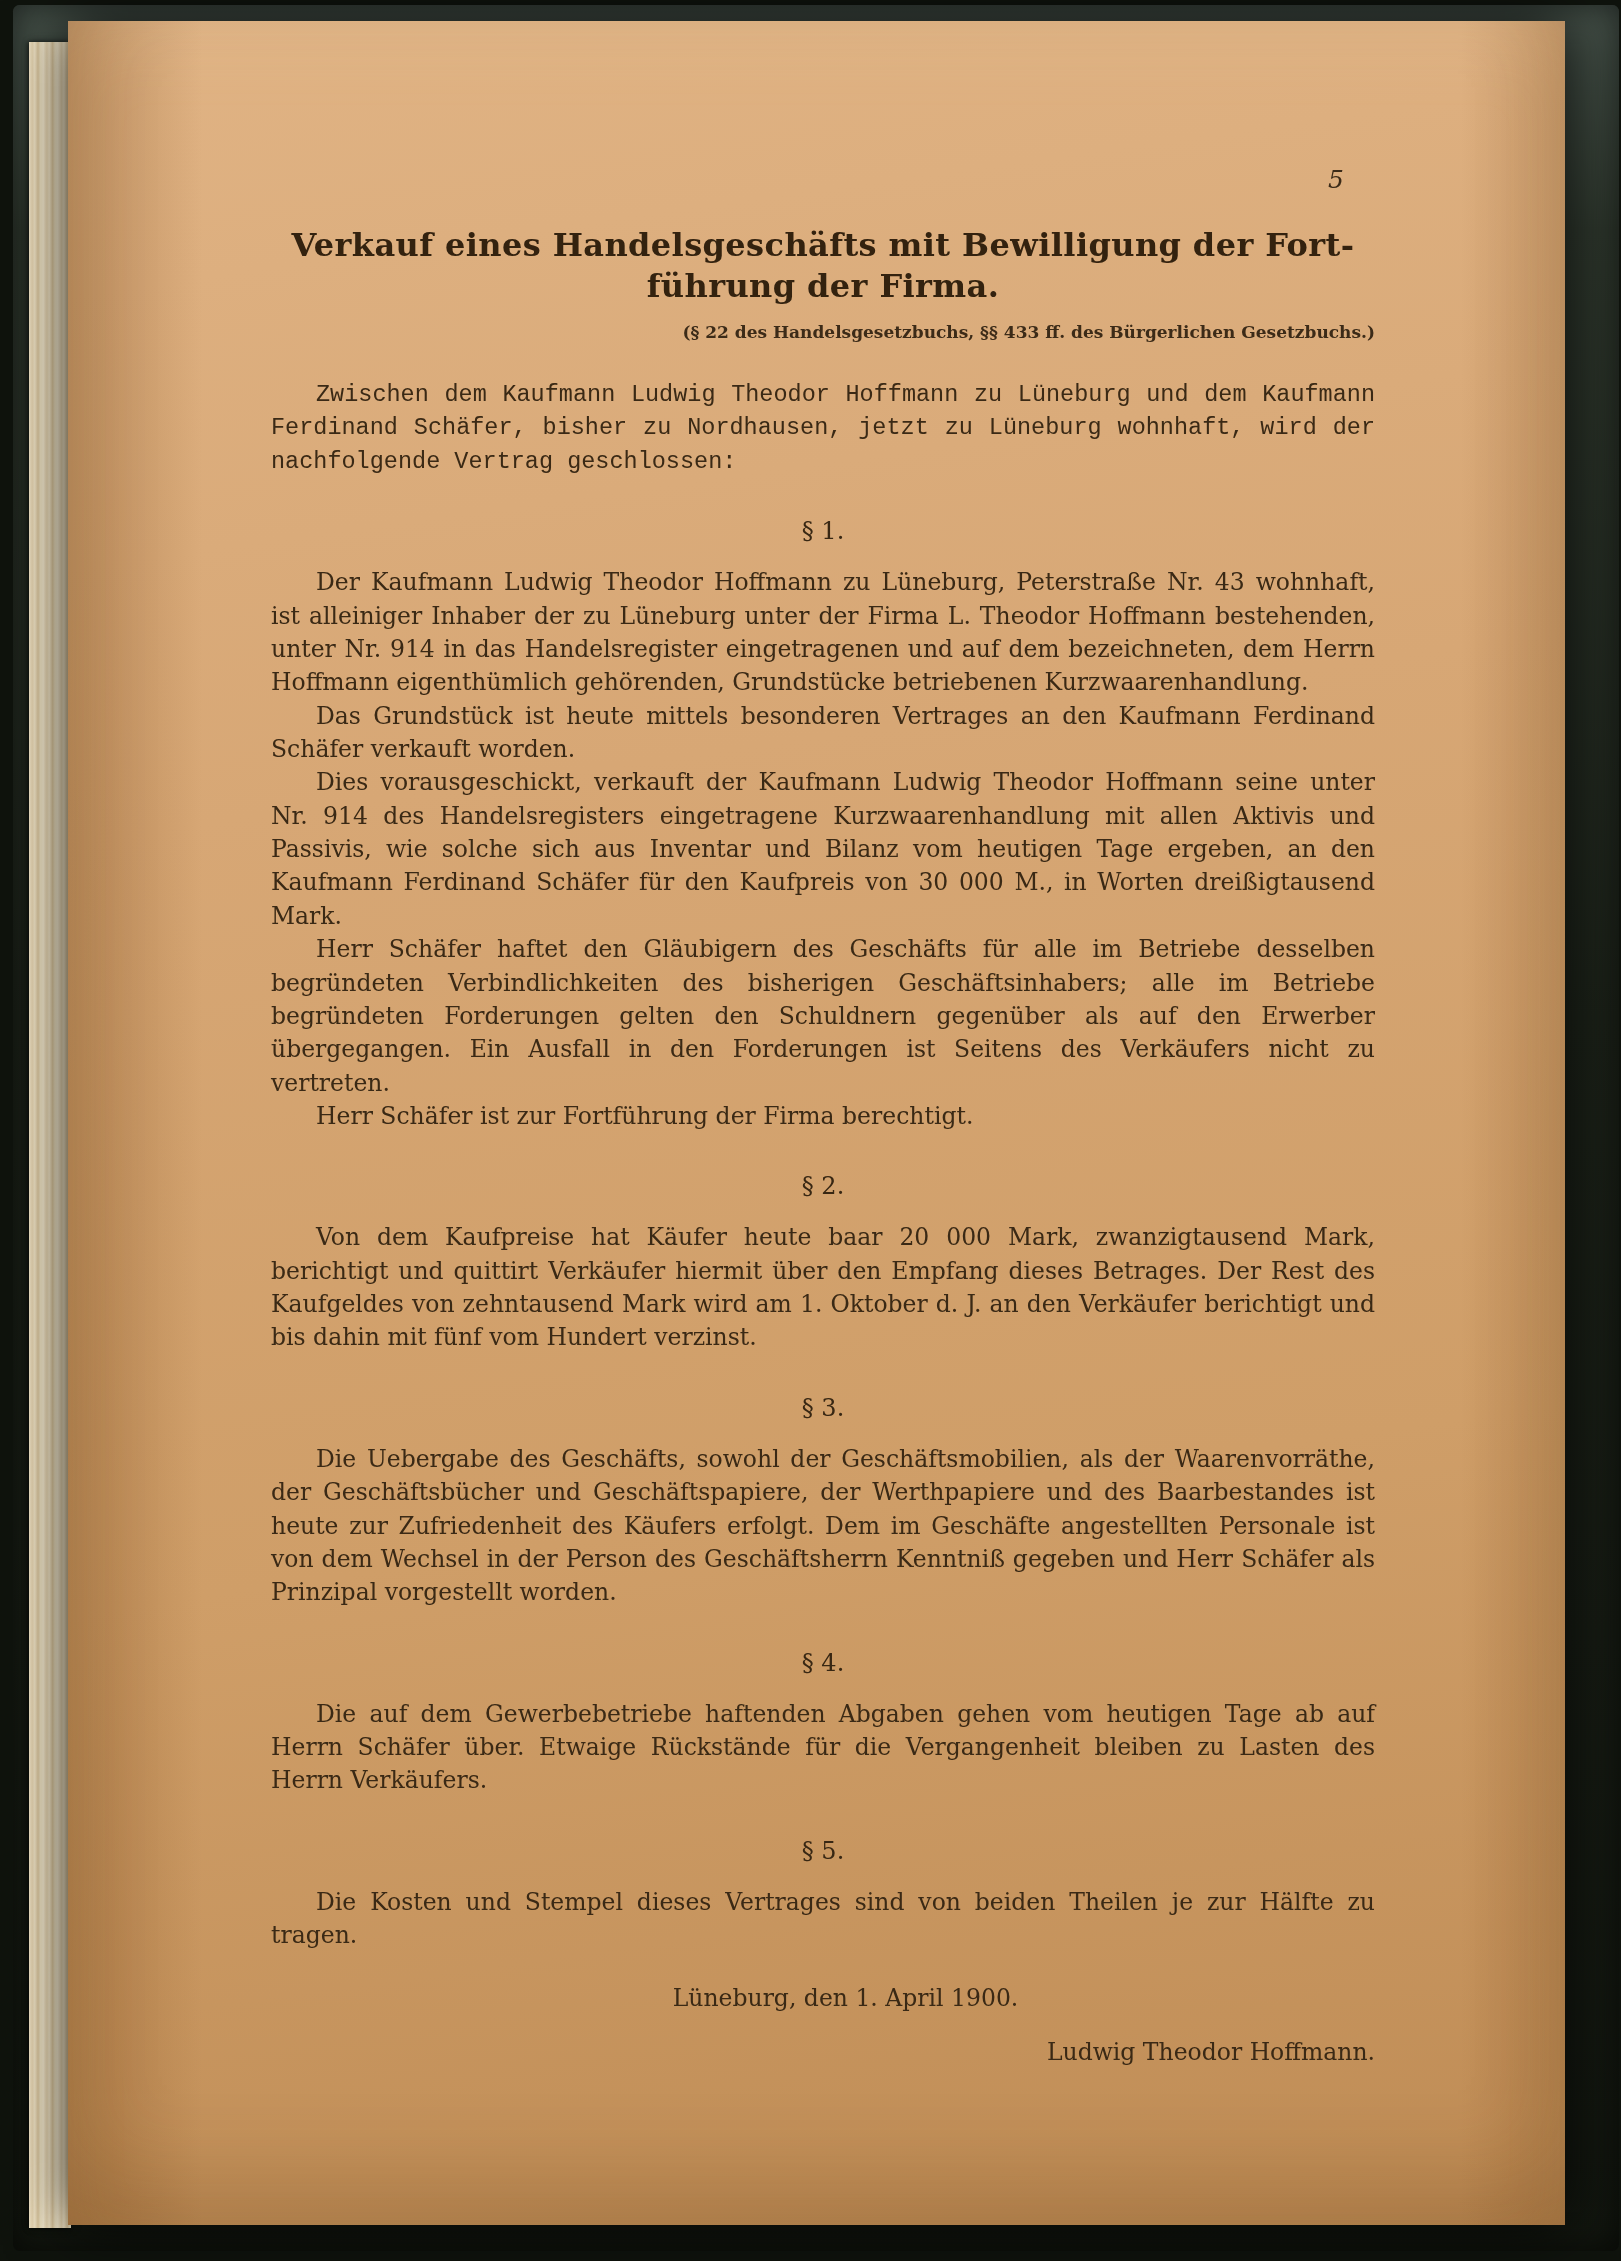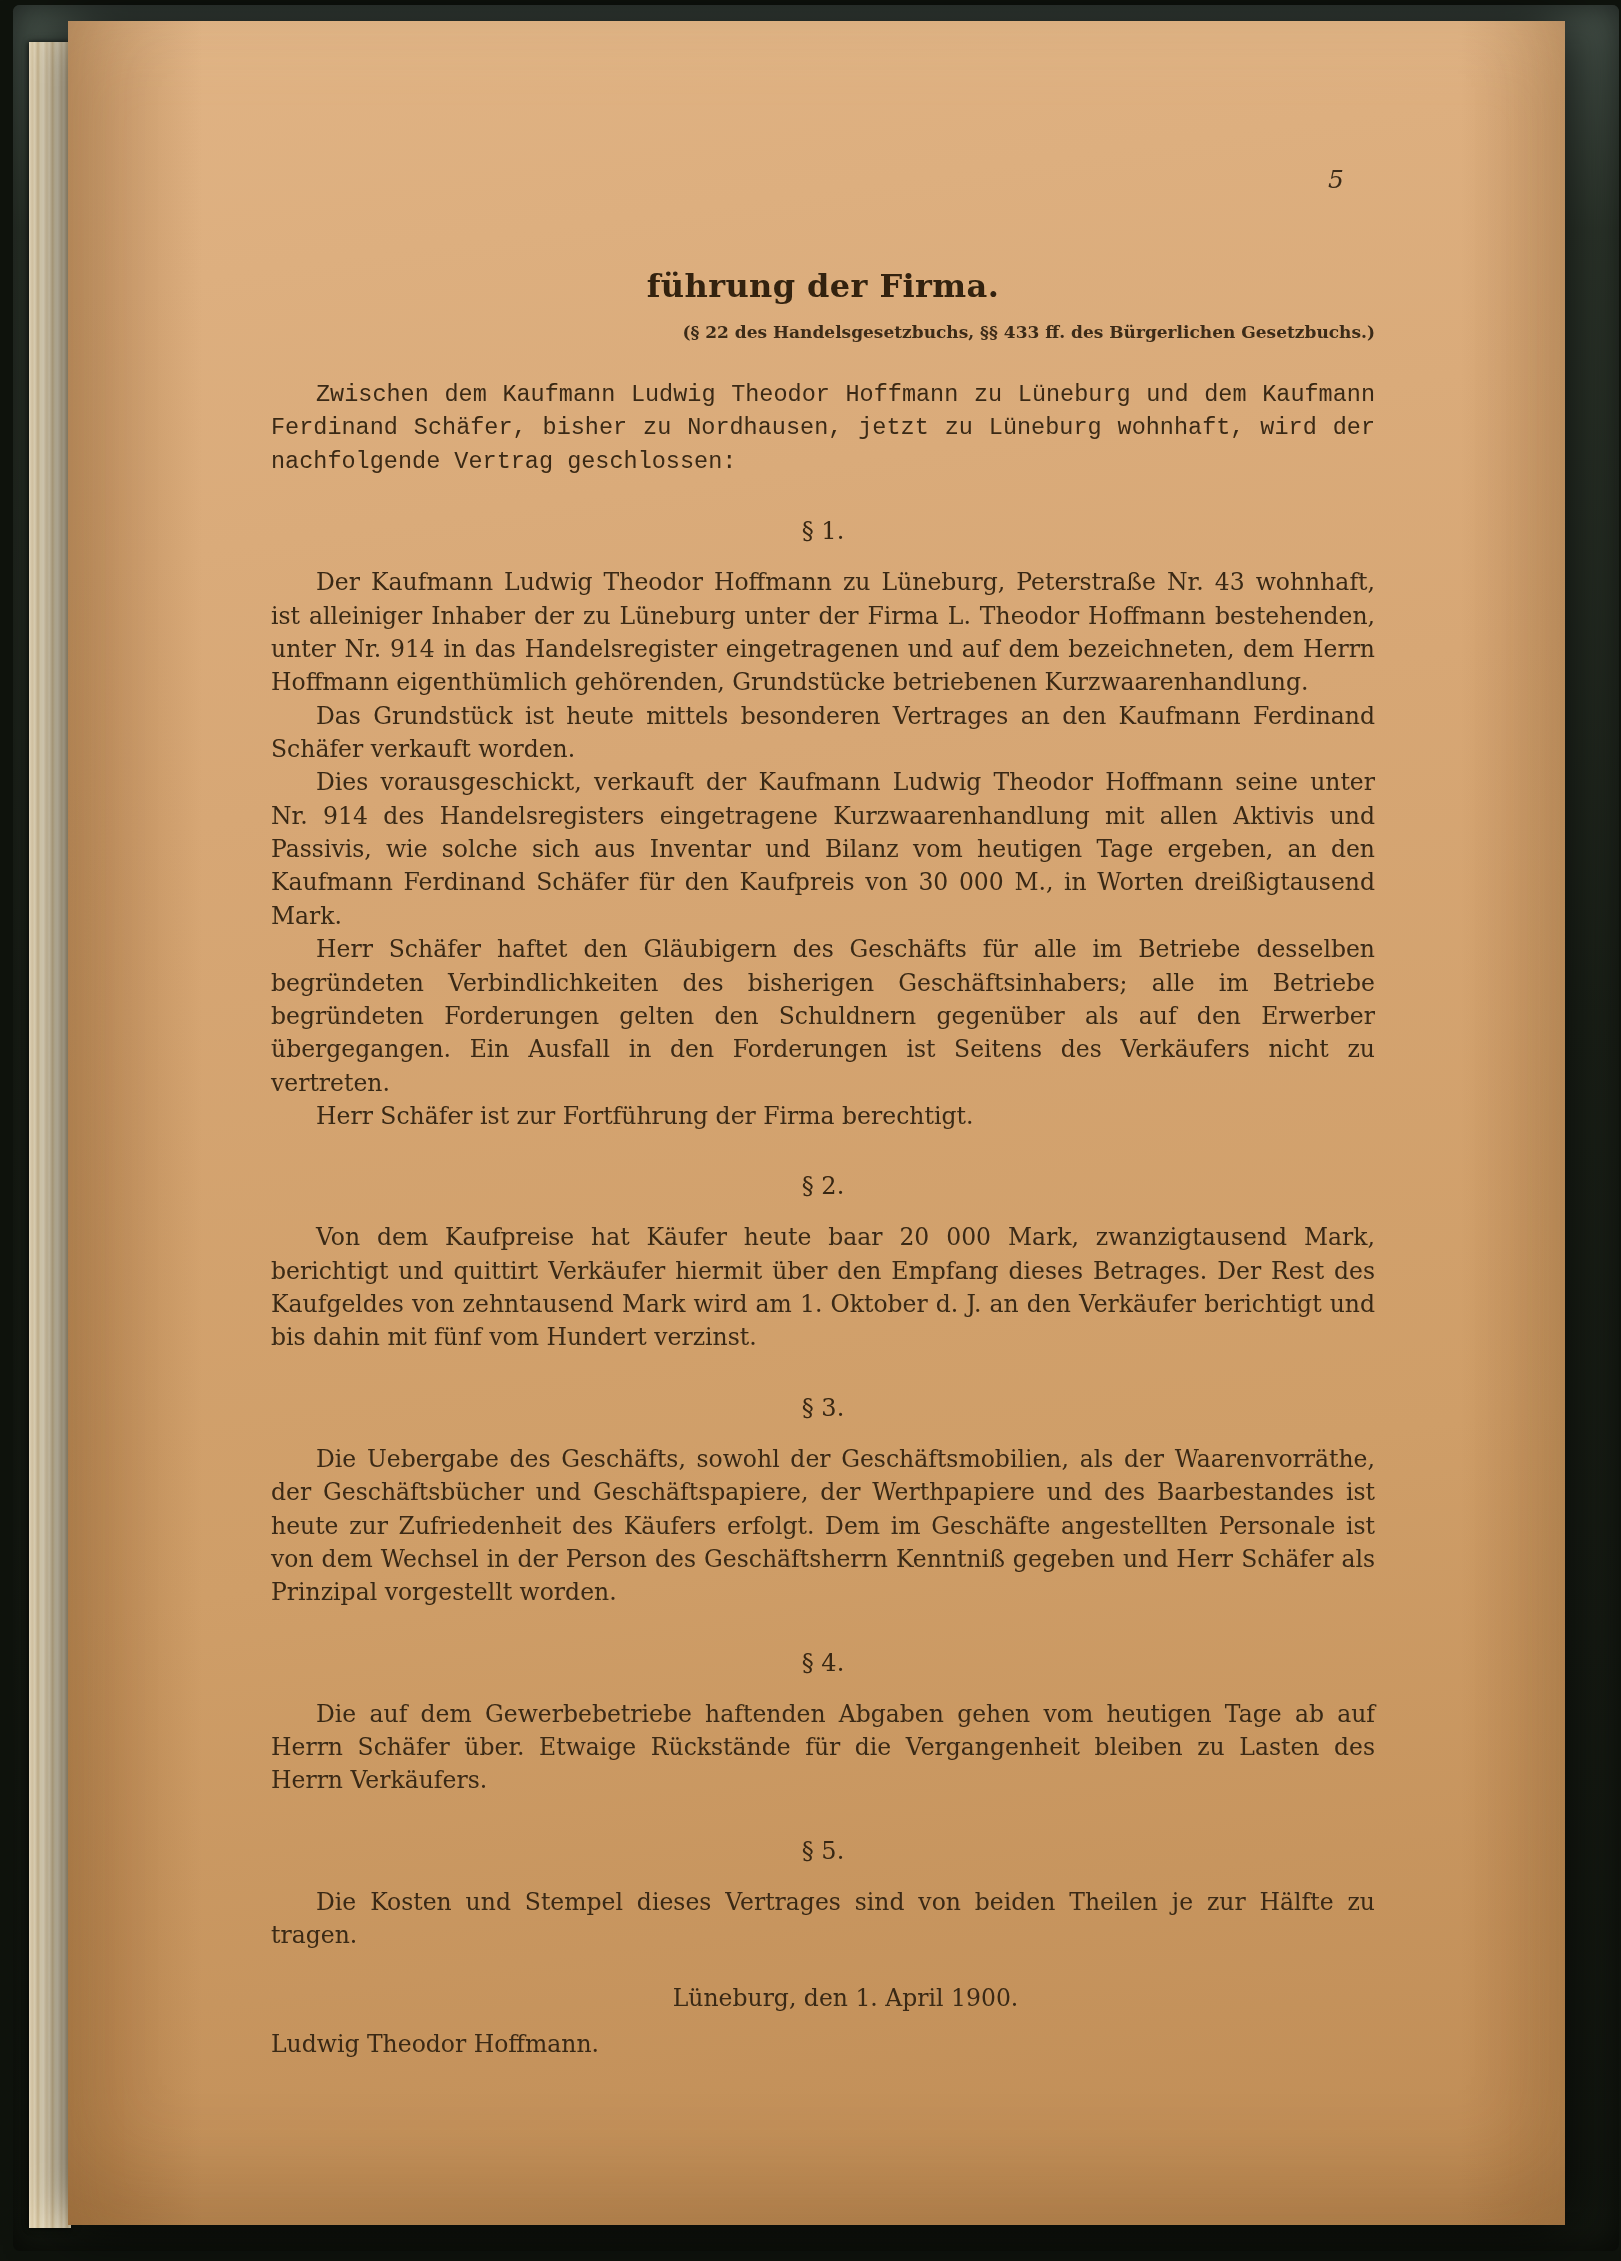--- a/index.html
+++ b/index.html
@@ -80,37 +80,37 @@
     font-weight: normal;
     margin: 36px 0 18px 0;
     color: #382713;
   }
   .dateline {
     margin-top: 29px;
     text-indent: 45px;
     text-align: center;
   }
   .signatures {
-    margin-top: 13px;
-    text-align: left;
+    margin-top: 21px;
+    text-align: right;
   }
   .signature { display: block; }
 </style>
 </head>
 <body>
 
 <div class="book-cover"></div>
 <div class="page-edges"></div>
 
 <div class="page">
   <div class="page-number">5</div>
 
   <div class="content">
 
-    <h1 class="title"><br><span>führung der Firma.</span></h1>
+    <h1 class="title"><span>Verkauf eines Handelsgeschäfts mit Bewilligung der Fort-</span><br><span>führung der Firma.</span></h1>
 
     <div class="subtitle">(§ 22 des Handelsgesetzbuchs, §§ 433 ff. des Bürgerlichen Gesetzbuchs.)</div>
 
     <p class="para intro">Zwischen dem Kaufmann Ludwig Theodor Hoffmann zu Lüneburg und dem Kaufmann Ferdinand Schäfer, bisher zu Nordhausen, jetzt zu Lüneburg wohnhaft, wird der nachfolgende Vertrag geschlossen:</p>
 
     <div>
       <h2 class="sec-head">§ 1.</h2>
       <p class="para">Der Kaufmann Ludwig Theodor Hoffmann zu Lüneburg, Peterstraße Nr. 43 wohnhaft, ist alleiniger Inhaber der zu Lüneburg unter der Firma L. Theodor Hoffmann bestehenden, unter Nr. 914 in das Handelsregister eingetragenen und auf dem bezeichneten, dem Herrn Hoffmann eigenthümlich gehörenden, Grundstücke betriebenen Kurzwaarenhandlung.</p>
       <p class="para">Das Grundstück ist heute mittels besonderen Vertrages an den Kaufmann Ferdinand Schäfer verkauft worden.</p>
       <p class="para">Dies vorausgeschickt, verkauft der Kaufmann Ludwig Theodor Hoffmann seine unter Nr. 914 des Handelsregisters eingetragene Kurzwaarenhandlung mit allen Aktivis und Passivis, wie solche sich aus Inventar und Bilanz vom heutigen Tage ergeben, an den Kaufmann Ferdinand Schäfer für den Kaufpreis von 30 000 M., in Worten dreißigtausend Mark.</p>

